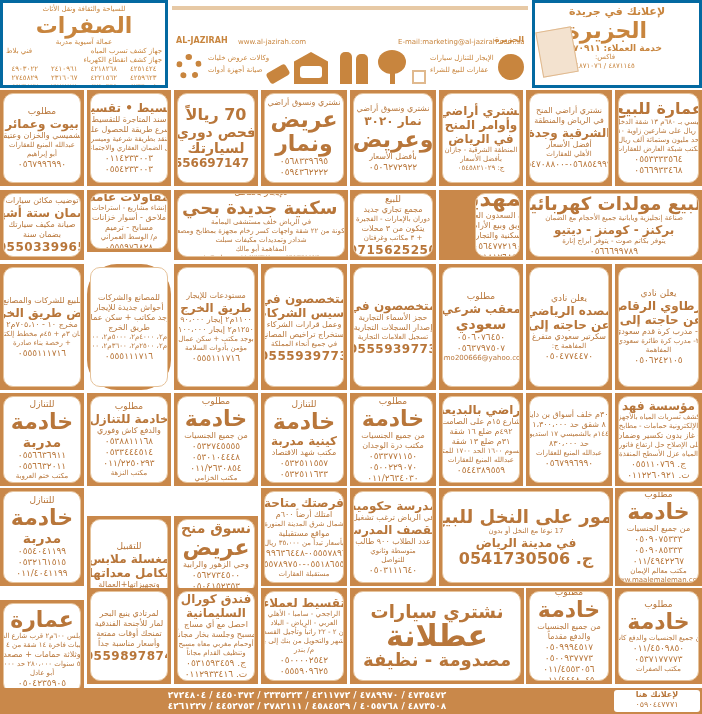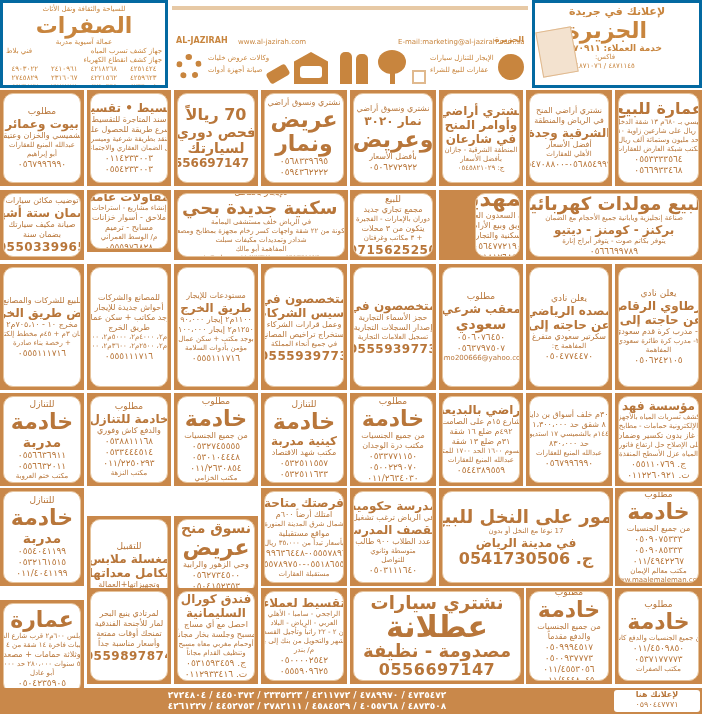--- a/index.html
+++ b/index.html
@@ -150,21 +150,21 @@
         <div class="l s12">نمار ٣٠٢٠</div>
         <div class="l s22">وعريض</div>
         <div class="l s8">بأفضل الأسعار</div>
         <div class="l s9 num">٠٥٠٦٢٧٢٩٢٢</div>
       </div>
     </div>
     <div class="cell" style="left: 439px; top: 90px; width: 84px; height: 96px;">
       <div class="card">
         <div class="l s12">نشتري أراضي</div>
         <div class="l s12">وأوامر المنح</div>
-        <div class="l s12">في شارعان</div>
+        <div class="l s12">في الرياض</div>
         <div class="l s7">المنطقة الشرقية - جازان</div>
         <div class="l s7">بأفضل الأسعار</div>
         <div class="l s7">ج: ٠٥٤٥٨٢١٠٢٩</div>
       </div>
     </div>
     <div class="cell" style="left: 526px; top: 90px; width: 86px; height: 96px;">
       <div class="card">
         <div class="l s8">نشتري أراضي المنح</div>
         <div class="l s8">في الرياض والمنطقة</div>
         <div class="l s12">الشرقية وجدة</div>
@@ -246,21 +246,21 @@
     <div class="cell" style="left: 0px; top: 264px; width: 84px; height: 126px;">
       <div class="card">
         <div class="l s8">للبيع للشركات والمصانع</div>
         <div class="l s12">أرض طريق الخرج</div>
         <div class="l s8">مخرج ١٠ - ٧٠٥،١٠م٢</div>
         <div class="l s7">شارعان ٣م + ٤٥م مخطط إلكتروني</div>
         <div class="l s7">+ رخصة بناء صادرة</div>
         <div class="l s9 num">٠٥٥٥١١١٧١٦</div>
       </div>
     </div>
-    <div class="cell" style="left: 87px; top: 264px; width: 84px; height: 126px;">
+    <div class="cell" style="left: 87px; top: 264px; width: 84px; height: 126px; border-radius: 30px;">
       <div class="card">
         <div class="l s8">للمصانع والشركات</div>
         <div class="l s8">أحواش جديدة للإيجار</div>
         <div class="l s8">بوجد مكاتب + سكن عمال</div>
         <div class="l s8">طريق الخرج</div>
         <div class="l s7">٣٠٠٠م٢، ٤٠٠٠م٢، ٥٠٠٠م٢، ٦٠٠٠م٢</div>
         <div class="l s7">٢٠٠٠م٢، ٢٥٠٠م٢، ٣٦٠٠م٢، ٤٠٠٠م٢</div>
         <div class="l s9 num">٠٥٥٥١١١٧١٦</div>
       </div>
     </div>
@@ -525,21 +525,20 @@
         <div class="l s7">م/ بندر</div>
         <div class="l s9 num">٠٥٠٠٠٠٢٥٤٢</div>
         <div class="l s9 num">٠٥٥٥٩٠٩٦٢٥</div>
       </div>
     </div>
     <div class="cell" style="left: 350px; top: 588px; width: 174px; height: 96px;">
       <div class="card">
         <div class="l s18">نشتري سيارات</div>
         <div class="l s26">عطلانة</div>
         <div class="l s18">مصدومة - نظيفة</div>
-        <div class="l s16 num">0556697147</div>
       </div>
     </div>
     <div class="cell" style="left: 526px; top: 588px; width: 86px; height: 96px;">
       <div class="card">
         <div class="l s9">مطلوب</div>
         <div class="l s22">خادمة</div>
         <div class="l s8">من جميع الجنسيات</div>
         <div class="l s8">والدفع مقدماً</div>
         <div class="l s9 num">٠٥٠٩٩٩٤٥١٧</div>
         <div class="l s9 num">٠٥٠٠٩٣٧٧٧٣</div>

